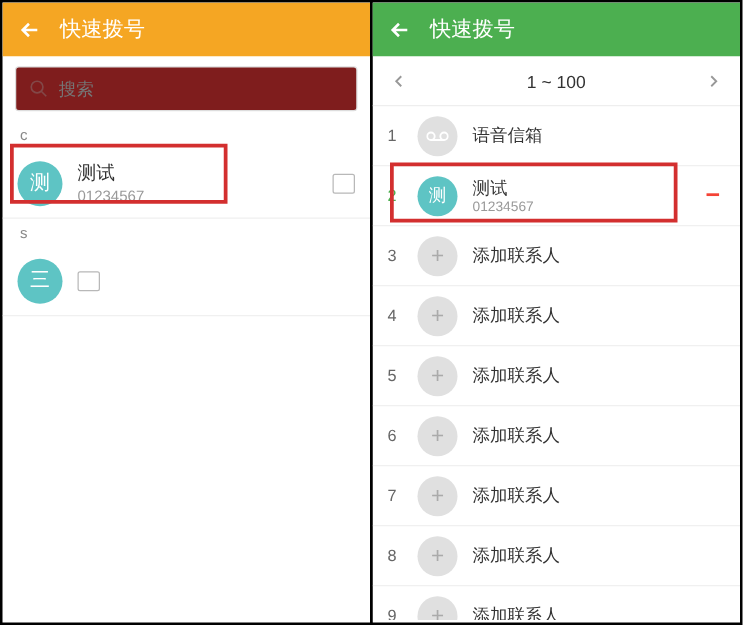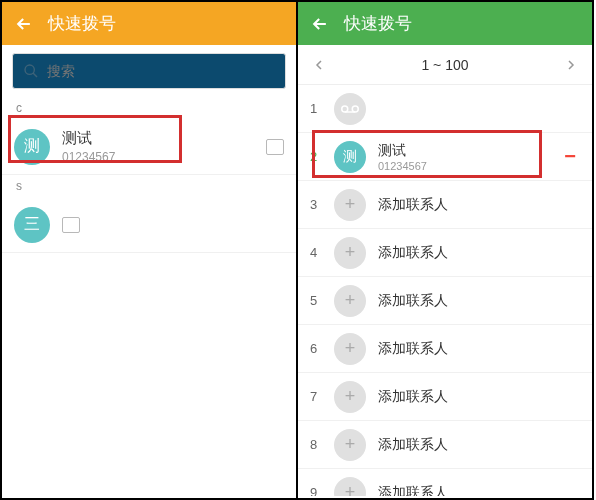--- a/index.html
+++ b/index.html
@@ -5,21 +5,21 @@
 * { margin: 0; padding: 0; box-sizing: border-box; }
 body { font-family: Arial, "Microsoft YaHei", sans-serif; background: #fff; width: 596px; height: 500px; display: flex; }
 .panel { border: 2px solid #000; overflow: hidden; position: relative; }
 .panel-left { width: 298px; height: 500px; }
 .panel-right { width: 298px; height: 500px; margin-left: -2px; }
 .header { height: 43px; display: flex; align-items: center; padding: 0 12px; color: #fff; }
 .header-orange { background: #f5a623; }
 .header-green { background: #4caf50; }
 .back-icon { width: 20px; height: 20px; margin-right: 14px; }
 .header-title { font-size: 17px; font-weight: 400; }
-.search-box { margin: 8px 10px; border: 1px solid #ddd; border-radius: 3px; height: 36px; display: flex; align-items: center; padding: 0 10px; background: #0c4a6e; }
+.search-box { margin: 8px 10px; border: 1px solid #ddd; border-radius: 3px; height: 36px; display: flex; align-items: center; padding: 0 10px; background: #7f1d1d; }
 .search-icon { width: 16px; height: 16px; margin-right: 8px; opacity: 0.4; }
 .search-input { border: none; outline: none; flex: 1; font-size: 14px; color: #999; background: transparent; }
 .section-header { padding: 4px 14px; font-size: 12px; color: #888; }
 .contact-row { display: flex; align-items: center; padding: 8px 12px; min-height: 56px; border-bottom: 1px solid #f0f0f0; position: relative; }
 .avatar { width: 36px; height: 36px; border-radius: 50%; display: flex; align-items: center; justify-content: center; color: #fff; font-size: 16px; margin-right: 12px; flex-shrink: 0; }
 .avatar-teal { background: #5ec4c4; }
 .contact-info { flex: 1; }
 .contact-name { font-size: 15px; color: #333; }
 .contact-sub { font-size: 12px; color: #999; margin-top: 2px; }
 .sim-icon { width: 18px; height: 16px; border: 1.5px solid #888; border-radius: 2px; position: relative; opacity: 0.6; }
@@ -99,20 +99,21 @@
 
     <div class="sd-row">
       <div class="sd-num">1</div>
       <div class="sd-avatar sd-avatar-gray">
         <svg class="voicemail-icon" viewBox="0 0 24 12" fill="none" stroke="#fff" stroke-width="2">
             <circle cx="5" cy="6" r="4"></circle>
             <circle cx="19" cy="6" r="4"></circle>
             <path d="M5 10h14"></path>
           </svg>
       </div>
+      <div class="sd-label">语音信箱</div>
     </div>
 
     <div class="sd-row">
       <div class="sd-num" style="color:#4caf50;">2</div>
       <div class="sd-avatar sd-avatar-teal" style="color:#fff;font-size:14px;">测</div>
       <div style="flex:1;">
         <div class="sd-label" style="flex:none;">测试</div>
         <div class="sd-sub">01234567</div>
       </div>
       <span class="minus">−</span>

